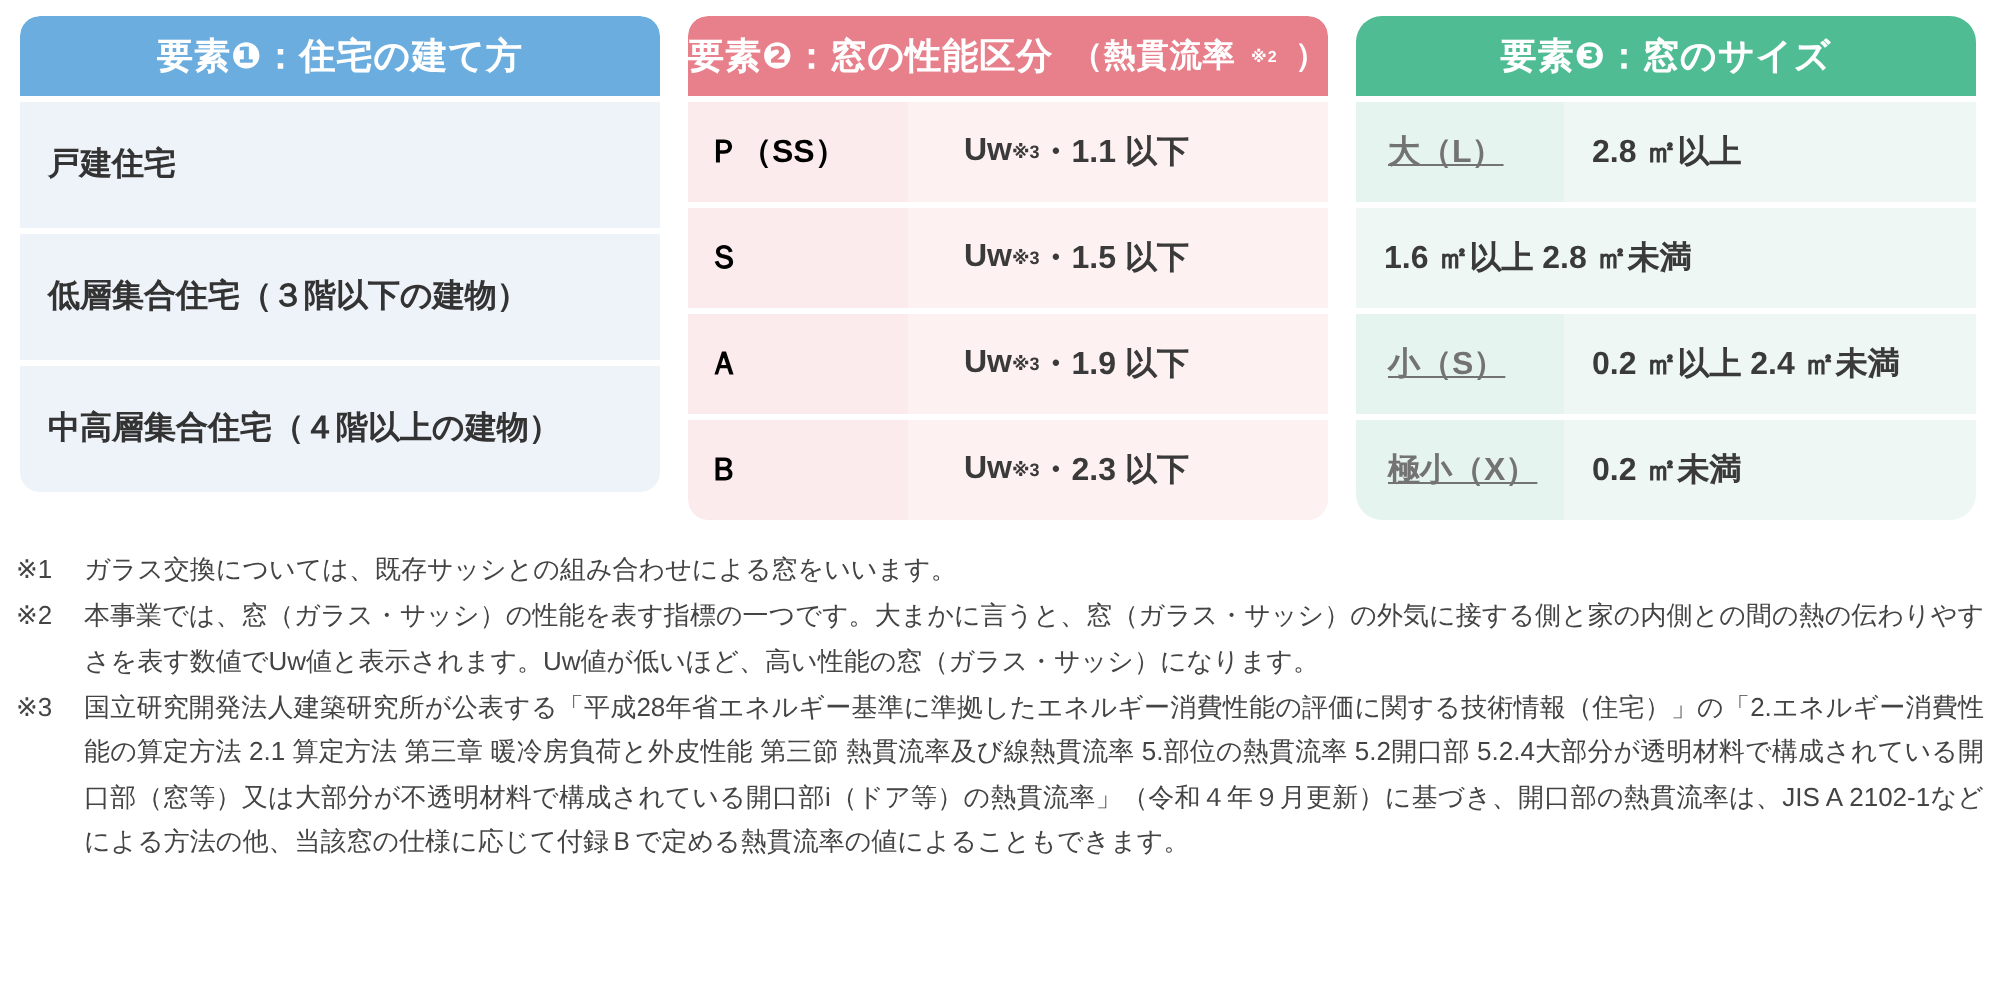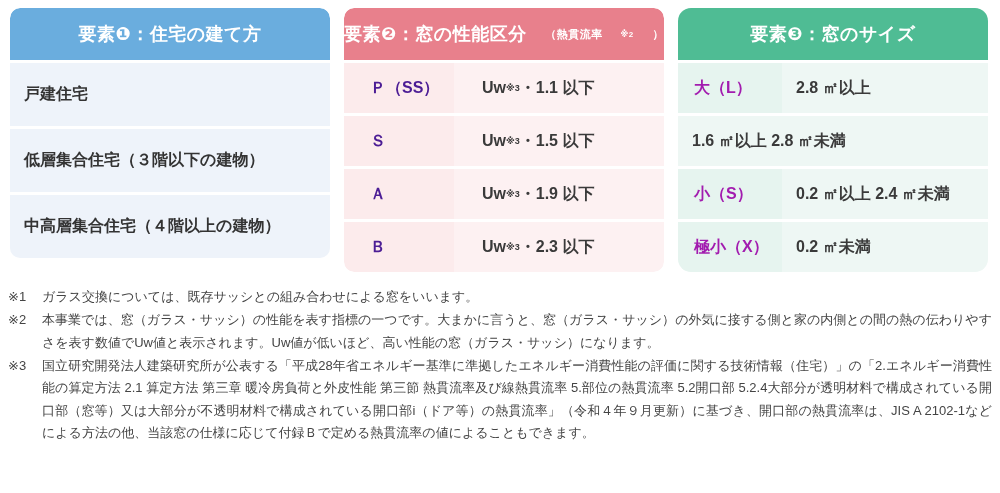--- a/index.html
+++ b/index.html
@@ -27,36 +27,36 @@
   .card {
     border-radius: 10px;
     overflow: hidden;
     box-sizing: border-box;
   }
   .card-1 { width: 320px; }
   .card-2 { width: 320px; }
   .card-3 { width: 310px; border-radius: 13px; }
 
   .card-head {
-    height: 52px;
+    height: 40px;
     display: flex;
     align-items: center;
     justify-content: center;
     color: #ffffff;
     font-size: 18px;
     font-weight: bold;
     letter-spacing: .5px;
     border-radius: 10px 10px 0 0;
   }
   .card-1 .card-head { background: #6aadde; }
   .card-2 .card-head { background: #e8808c; justify-content: space-between; }
   .card-3 .card-head { background: #4fbc94; }
 
   .head-sub {
-    font-size: 11px;
+    font-size: 16px;
     font-weight: bold;
     margin-left: 1px;
     font-family: Liberation Serif, serif;
   }
   .head-sup {
     font-size: 8px;
     vertical-align: super;
   }
 
   .card-body {
@@ -91,38 +91,39 @@
     align-items: center;
     font-size: 16px;
     font-weight: bold;
     color: #3a3a3a;
   }
 
   .card-2 .cell-key {
     width: 110px;
     height: 100%;
     background: #fcebec;
-    color: #4c1d95;
-    padding-left: 26px;
+    color: #000000;
+    padding-left: 10px;
   }
   .card-2 .cell-val {
     flex: 1;
     height: 100%;
     background: #fdf1f2;
     padding-left: 28px;
   }
   .card-2 .row:last-child .cell-key { border-radius: 0 0 0 10px; }
   .card-2 .row:last-child .cell-val { border-radius: 0 0 10px 0; }
 
   .card-3 .cell-key {
     width: 104px;
     height: 100%;
     background: #e6f4ef;
-    color: #a21caf;
+    color: #737373;
     padding-left: 16px;
+    text-decoration: underline;
   }
   .card-3 .cell-val {
     flex: 1;
     height: 100%;
     background: #eef7f4;
     padding-left: 14px;
   }
   .card-3 .row:last-child .cell-key { border-radius: 0 0 0 10px; }
   .card-3 .row:last-child .cell-val { border-radius: 0 0 10px 0; }
 

